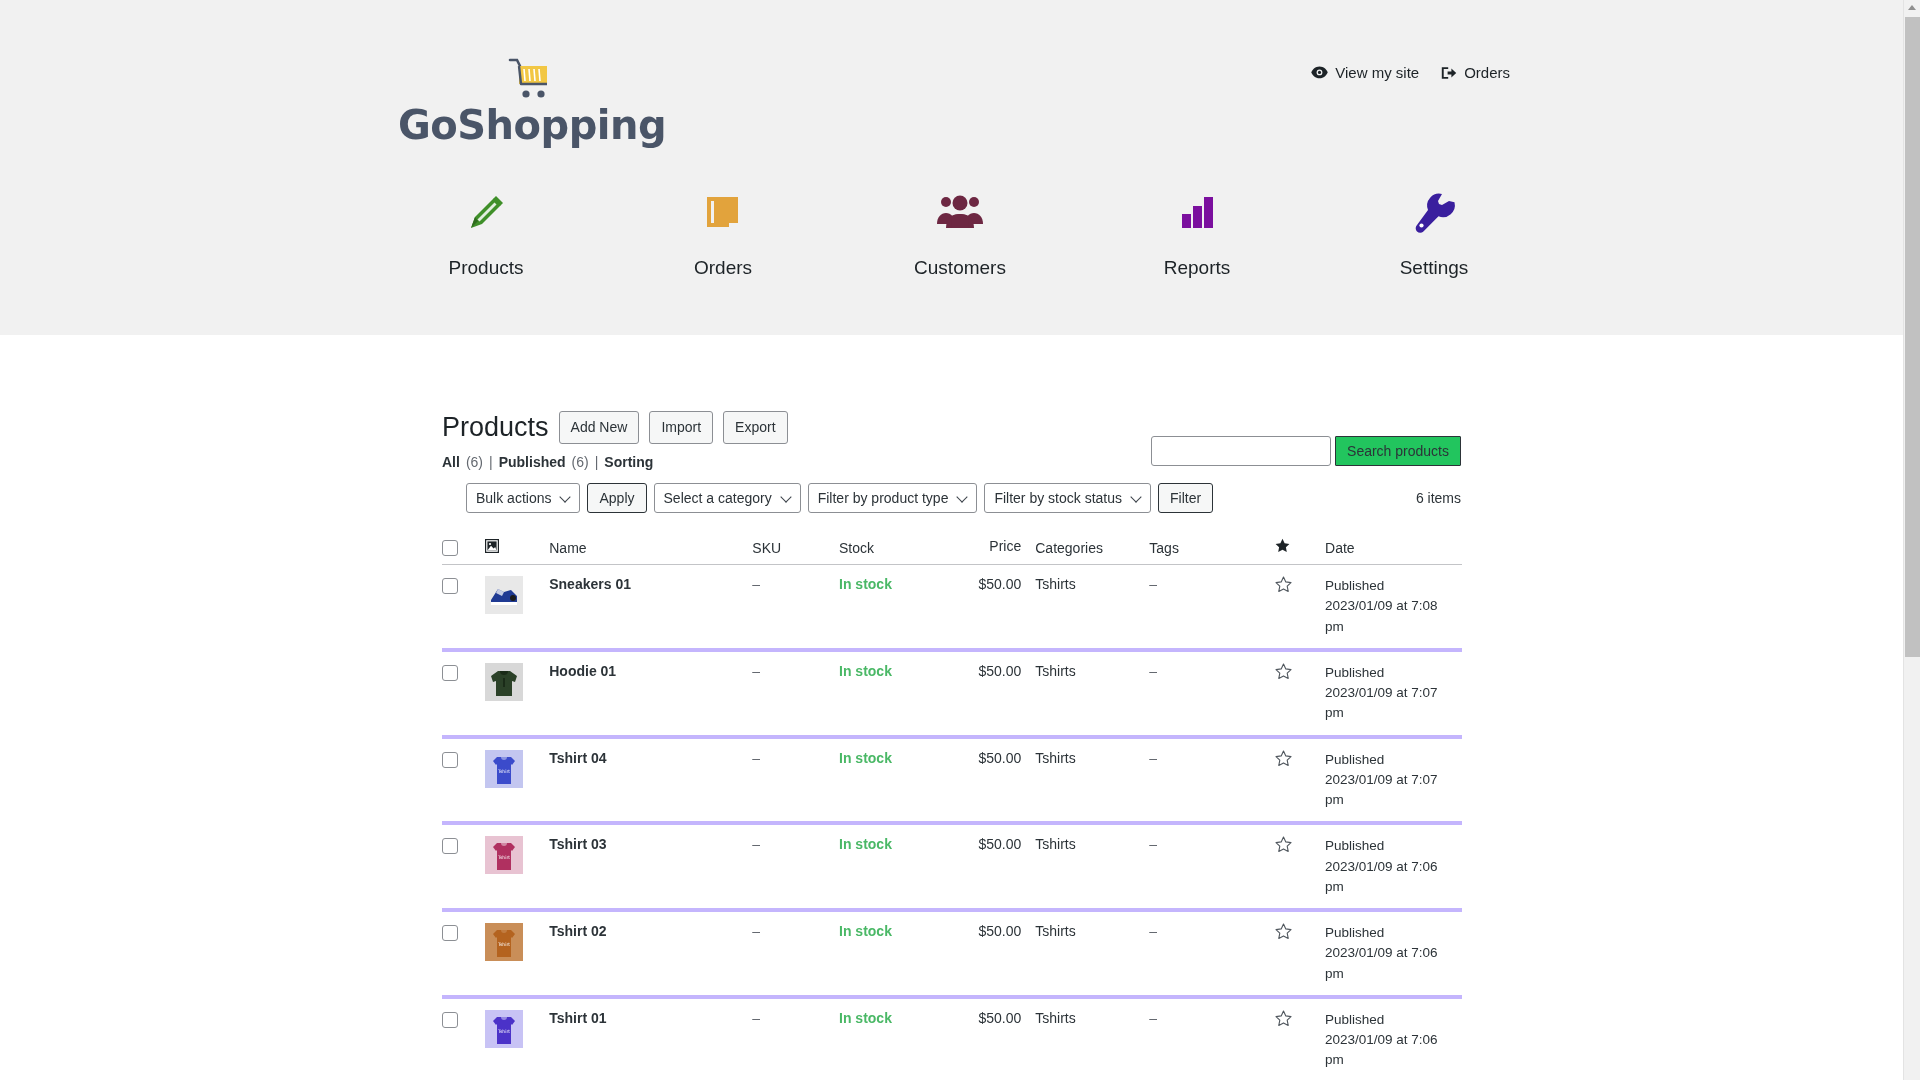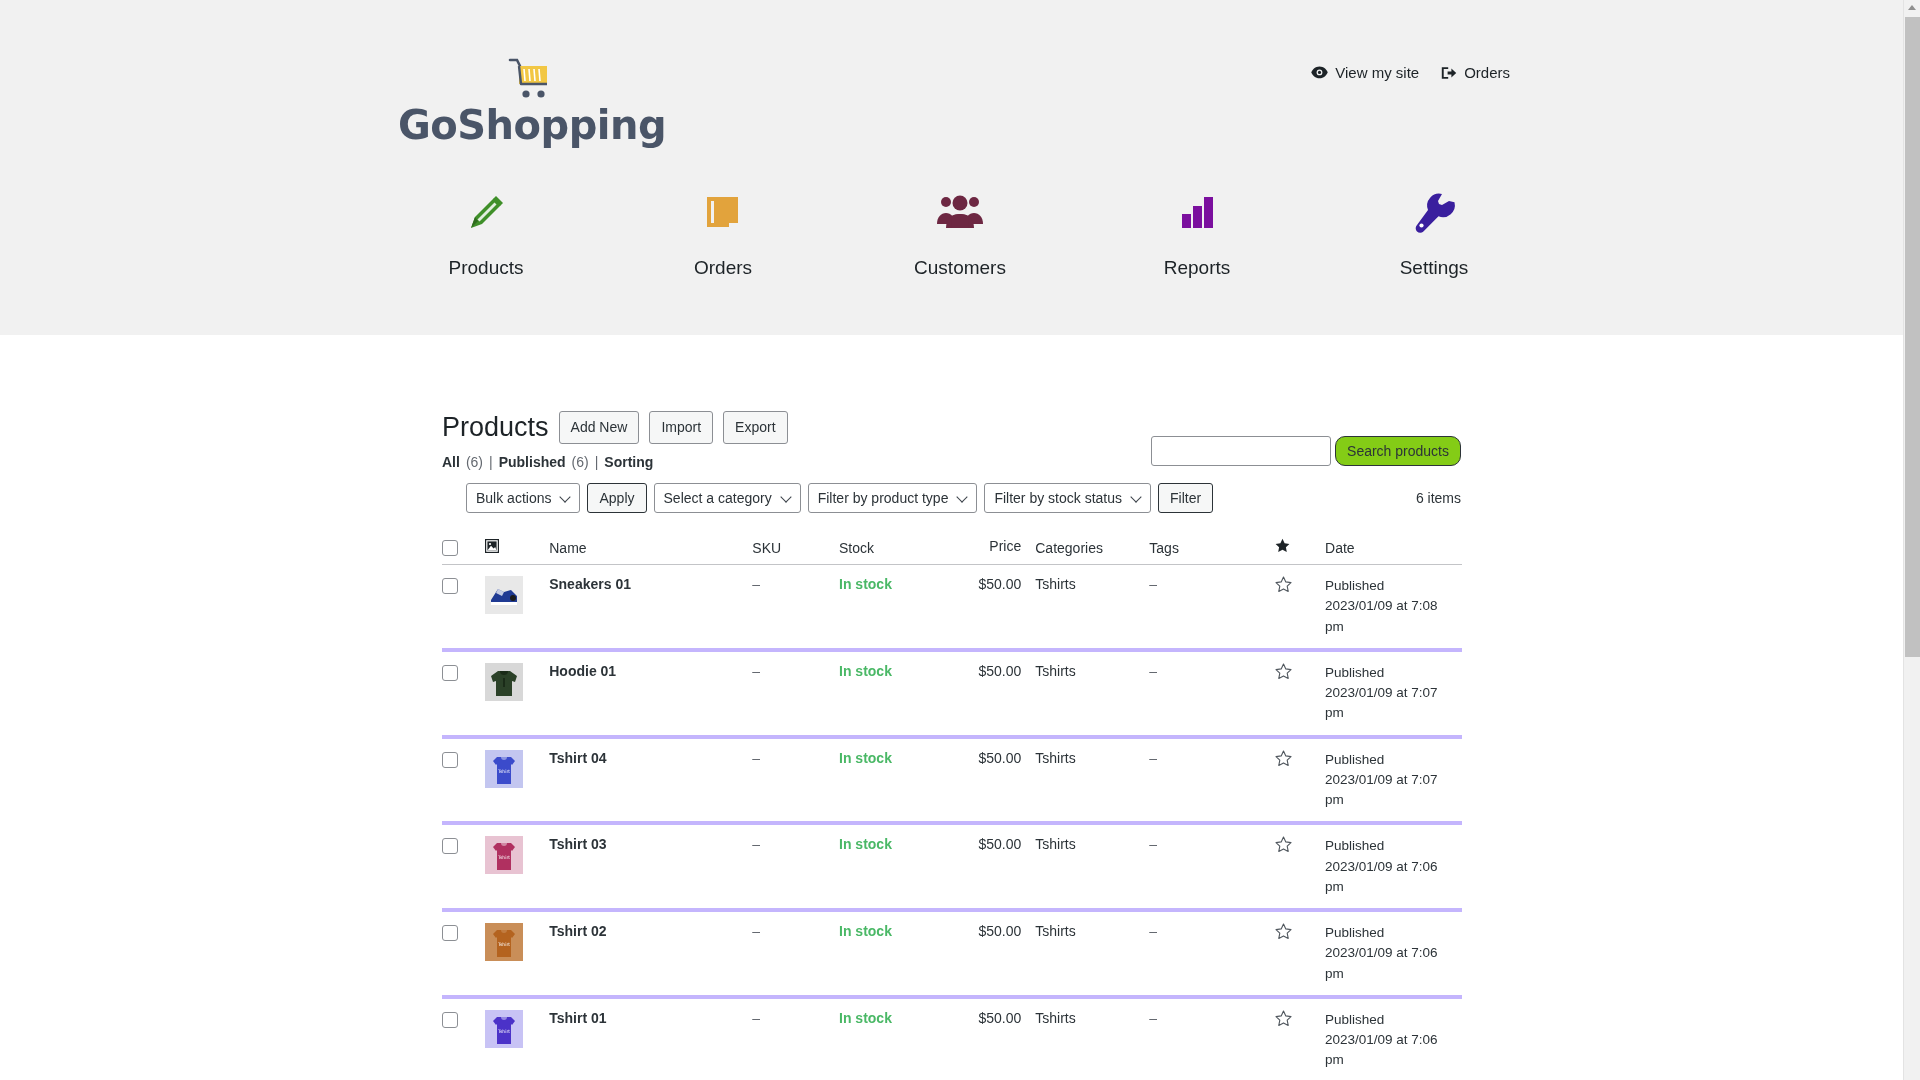--- a/index.html
+++ b/index.html
@@ -153,23 +153,23 @@
     padding: 0 8px;
     font-size: 14px;
     font-family: "Liberation Sans", sans-serif;
     background: #fff;
     color: #2c3338;
   }
   .searchbox button {
     height: 30px;
     padding: 0 11px;
     font-size: 14px;
-    background: #84cc16;
+    background: #22c55e;
     border: 1px solid #2c3338;
-    border-radius: 10px;
+    border-radius: 1px;
     cursor: pointer;
     color: #2c3338;
     font-family: "Liberation Sans", sans-serif;
   }
 
   
   .tablenav {
     margin-top: 13px;
     display: flex;
     align-items: center;

